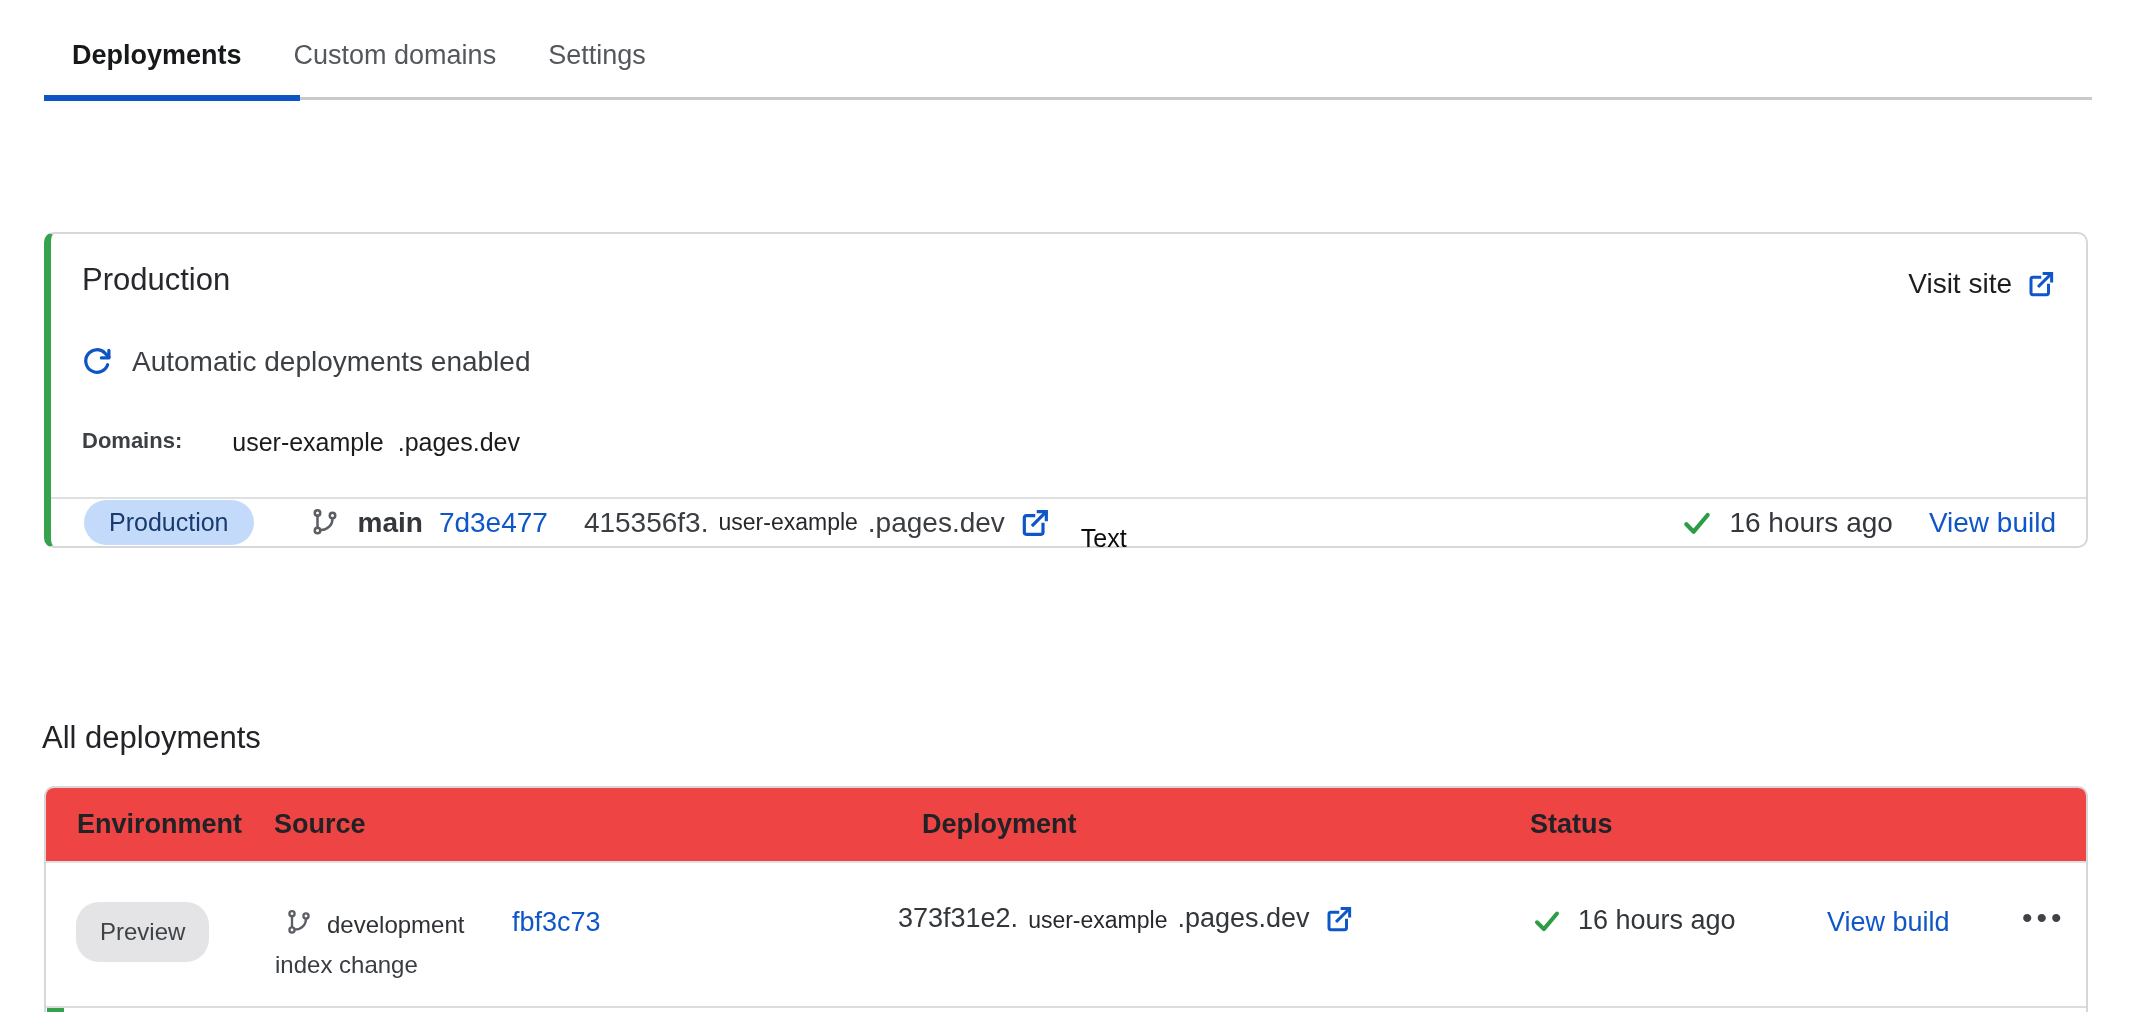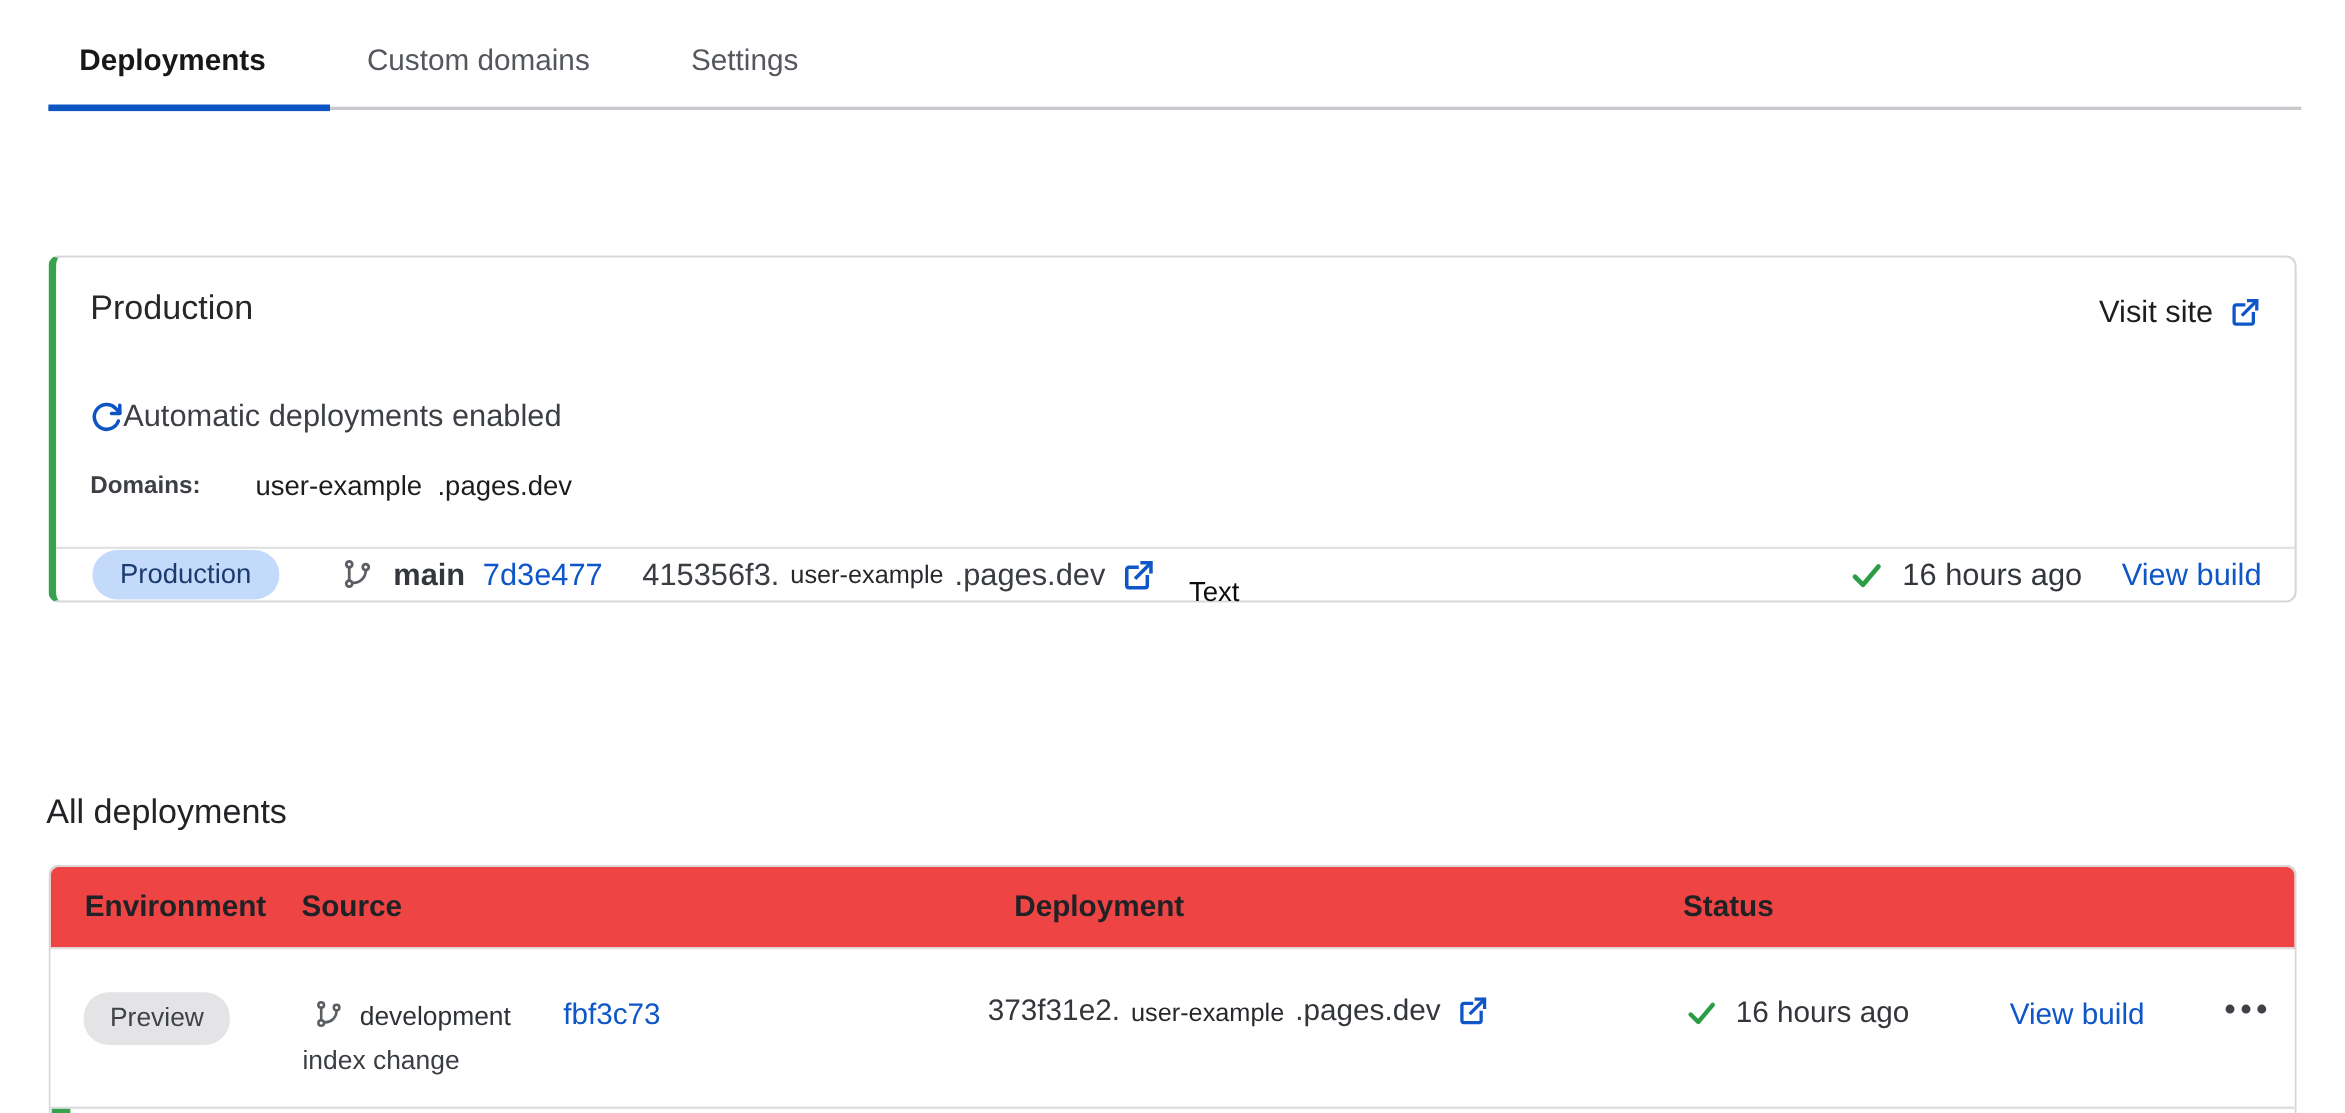--- a/index.html
+++ b/index.html
@@ -2,36 +2,36 @@
 <html><head>
 <meta charset="utf-8">
 <style>
   html,body{margin:0;padding:0;background:#ffffff;}
   .page{
     position:relative;width:2132px;height:1012px;background:#ffffff;overflow:hidden;
     font-family:"Liberation Sans",sans-serif;color:#202124;
   }
 
   
-  .tabs{position:absolute;left:72px;top:40px;display:flex;gap:92px;font-size:27px;color:#54575c;}
+  .tabs{position:absolute;left:72px;top:40px;display:flex;gap:52px;font-size:27px;color:#54575c;}
   .tab{cursor:pointer;white-space:nowrap;}
   .tab.active{color:#17181a;font-weight:700;}
   .tab-track{position:absolute;left:44px;top:97px;width:2048px;height:3px;background:#c7c9cc;}
   .tab-indicator{position:absolute;left:44px;top:95px;width:256px;height:6px;background:#0e55c4;}
 
   
   .prod-card{
     position:absolute;left:44px;top:232px;width:2044px;height:316px;box-sizing:border-box;
     background:#fff;border:2px solid #d5d7da;border-left:7px solid #37a24e;border-radius:10px;
   }
   .card-title{position:absolute;left:31px;top:28px;font-size:31px;font-weight:500;color:#27282b;margin:0;}
   .visit-site{position:absolute;right:30px;top:34px;display:flex;align-items:center;gap:14px;
     font-size:28px;color:#1c1d1f;cursor:pointer;text-decoration:none;}
-  .auto-row{position:absolute;left:31px;top:112px;display:flex;align-items:flex-end;
-    font-size:28px;color:#3c3f44;margin-top:16px;}
+  .auto-row{position:absolute;left:31px;top:112px;display:flex;align-items:flex-start;gap:20px;
+    font-size:28px;color:#3c3f44;}
   .domains-row{position:absolute;left:31px;top:194px;display:flex;align-items:flex-start;}
   .domains-label{font-size:22px;font-weight:700;color:#3c3f44;margin-right:50px;}
   .domain-name{font-size:25px;color:#1b1c1e;margin-right:14px;}
   .domain-suffix{font-size:25px;color:#1b1c1e;}
   .card-divider{position:absolute;left:0;right:0;top:263px;height:2px;background:#dfe0e2;}
   .deploy-row{position:absolute;left:0;right:0;top:265px;bottom:0;display:flex;align-items:center;
     padding:0 30px 0 33px;}
   .badge{height:45px;display:inline-flex;align-items:center;padding:0 25px;border-radius:23px;
     font-size:25px;white-space:nowrap;flex:0 0 auto;}
   .badge.production{background:#c3dafa;color:#1a3b70;}
@@ -53,21 +53,21 @@
   .all-title{position:absolute;left:42px;top:720px;font-size:31px;font-weight:500;color:#222326;margin:0;}
   .table{
     position:absolute;left:44px;top:786px;width:2044px;height:226px;box-sizing:border-box;
     border:2px solid #d5d7da;border-bottom:none;border-radius:10px 10px 0 0;background:#fff;overflow:hidden;
   }
   .thead{position:relative;height:73px;background:#ef4444;border-bottom:2px solid #e0e1e3;}
   .th{position:absolute;top:0;height:73px;display:flex;align-items:center;
     font-size:27px;font-weight:700;color:#202226;}
   .th-environment{left:31px;} .th-source{left:228px;} .th-deployment{left:876px;} .th-status{left:1484px;}
   .trow{position:relative;height:143px;border-bottom:2px solid #dcdddf;background:#fff;}
-  .row-badge{position:absolute;left:30px;top:39px;height:48px;font-size:24px;padding:0 24px;}
+  .row-badge{position:absolute;left:30px;top:39px;height:60px;font-size:24px;padding:0 24px;}
   .row-branch-icon{position:absolute;left:239px;top:46px;}
   .row-branch{position:absolute;left:281px;top:48px;font-size:24px;color:#2e3135;}
   .row-commit{position:absolute;left:466px;top:44px;font-size:27px;color:#0f57c8;cursor:pointer;text-decoration:none;}
   .row-message{position:absolute;left:229px;top:88px;font-size:24px;color:#3a3d41;}
   .row-deployment{position:absolute;left:852px;top:40px;display:flex;align-items:flex-end;}
   .row-deployment .dep-prefix,.row-deployment .dep-suffix{font-size:27px;color:#33363a;}
   .row-deployment .dep-name{font-size:23px;}
   .row-status{position:absolute;left:1486px;top:42px;display:flex;align-items:center;gap:16px;
     font-size:27px;color:#33363a;white-space:nowrap;}
   .row-view-build{position:absolute;left:1781px;top:44px;font-size:27px;color:#0f57c8;cursor:pointer;text-decoration:none;}

